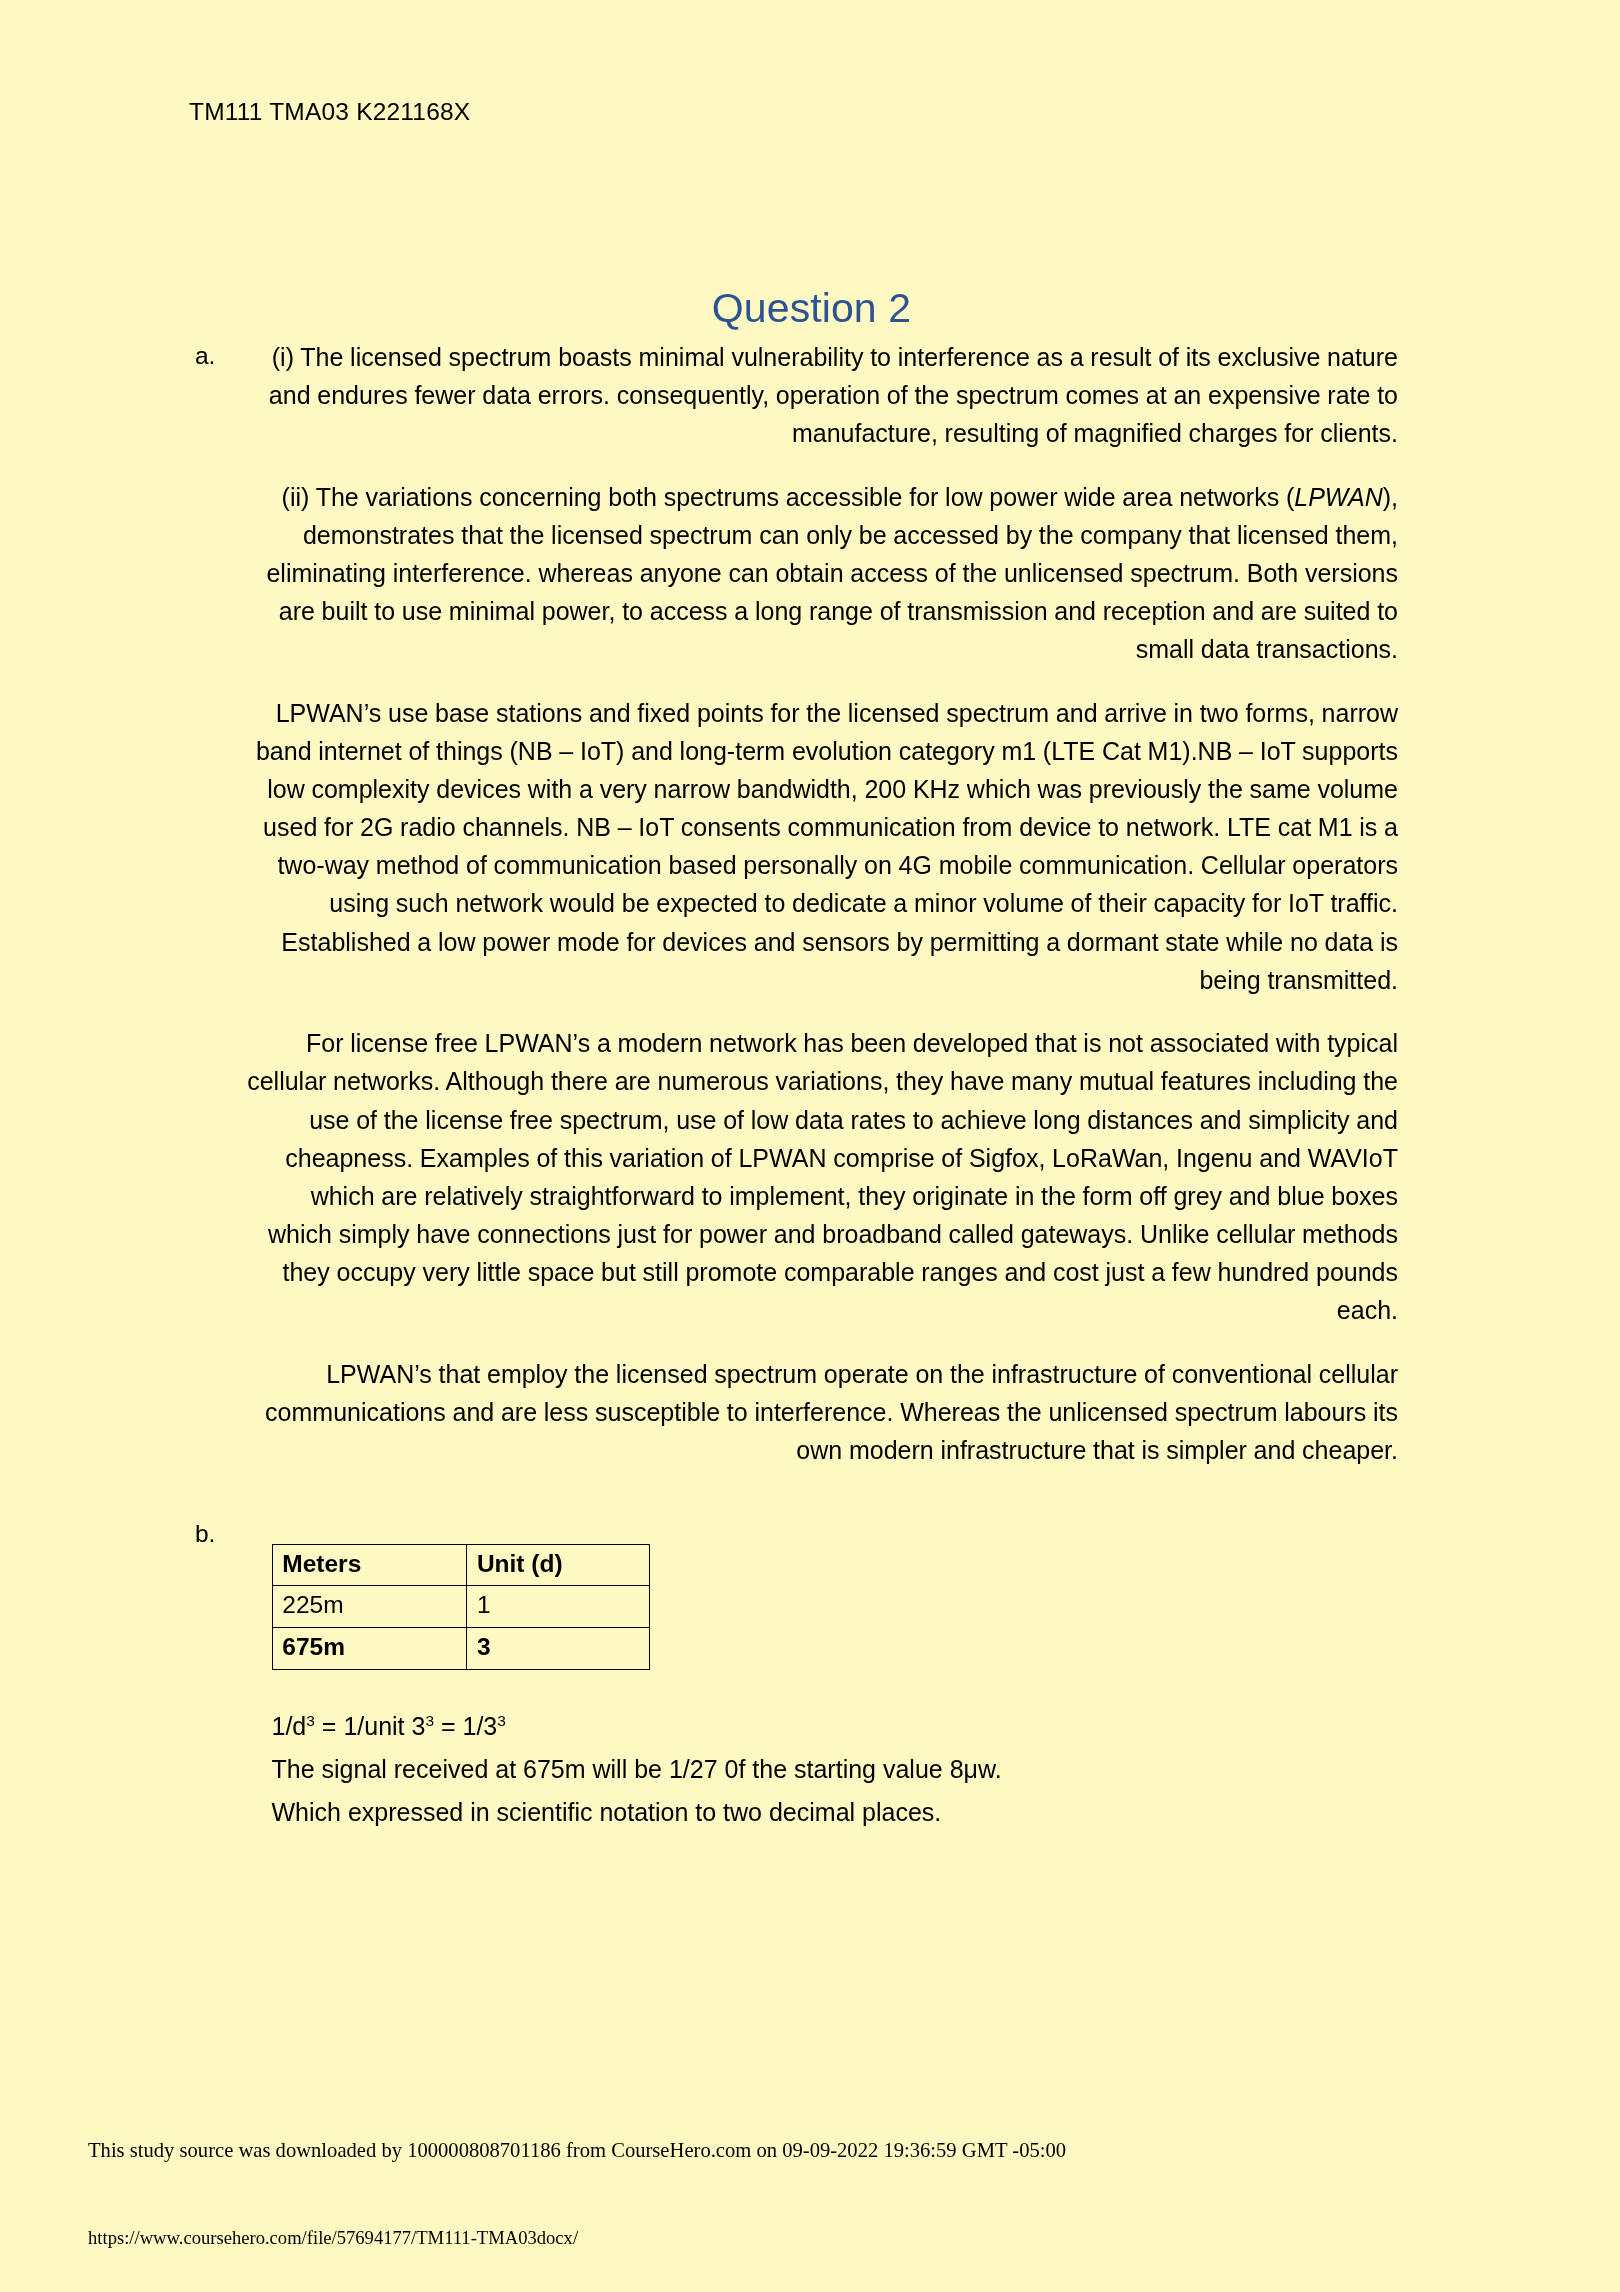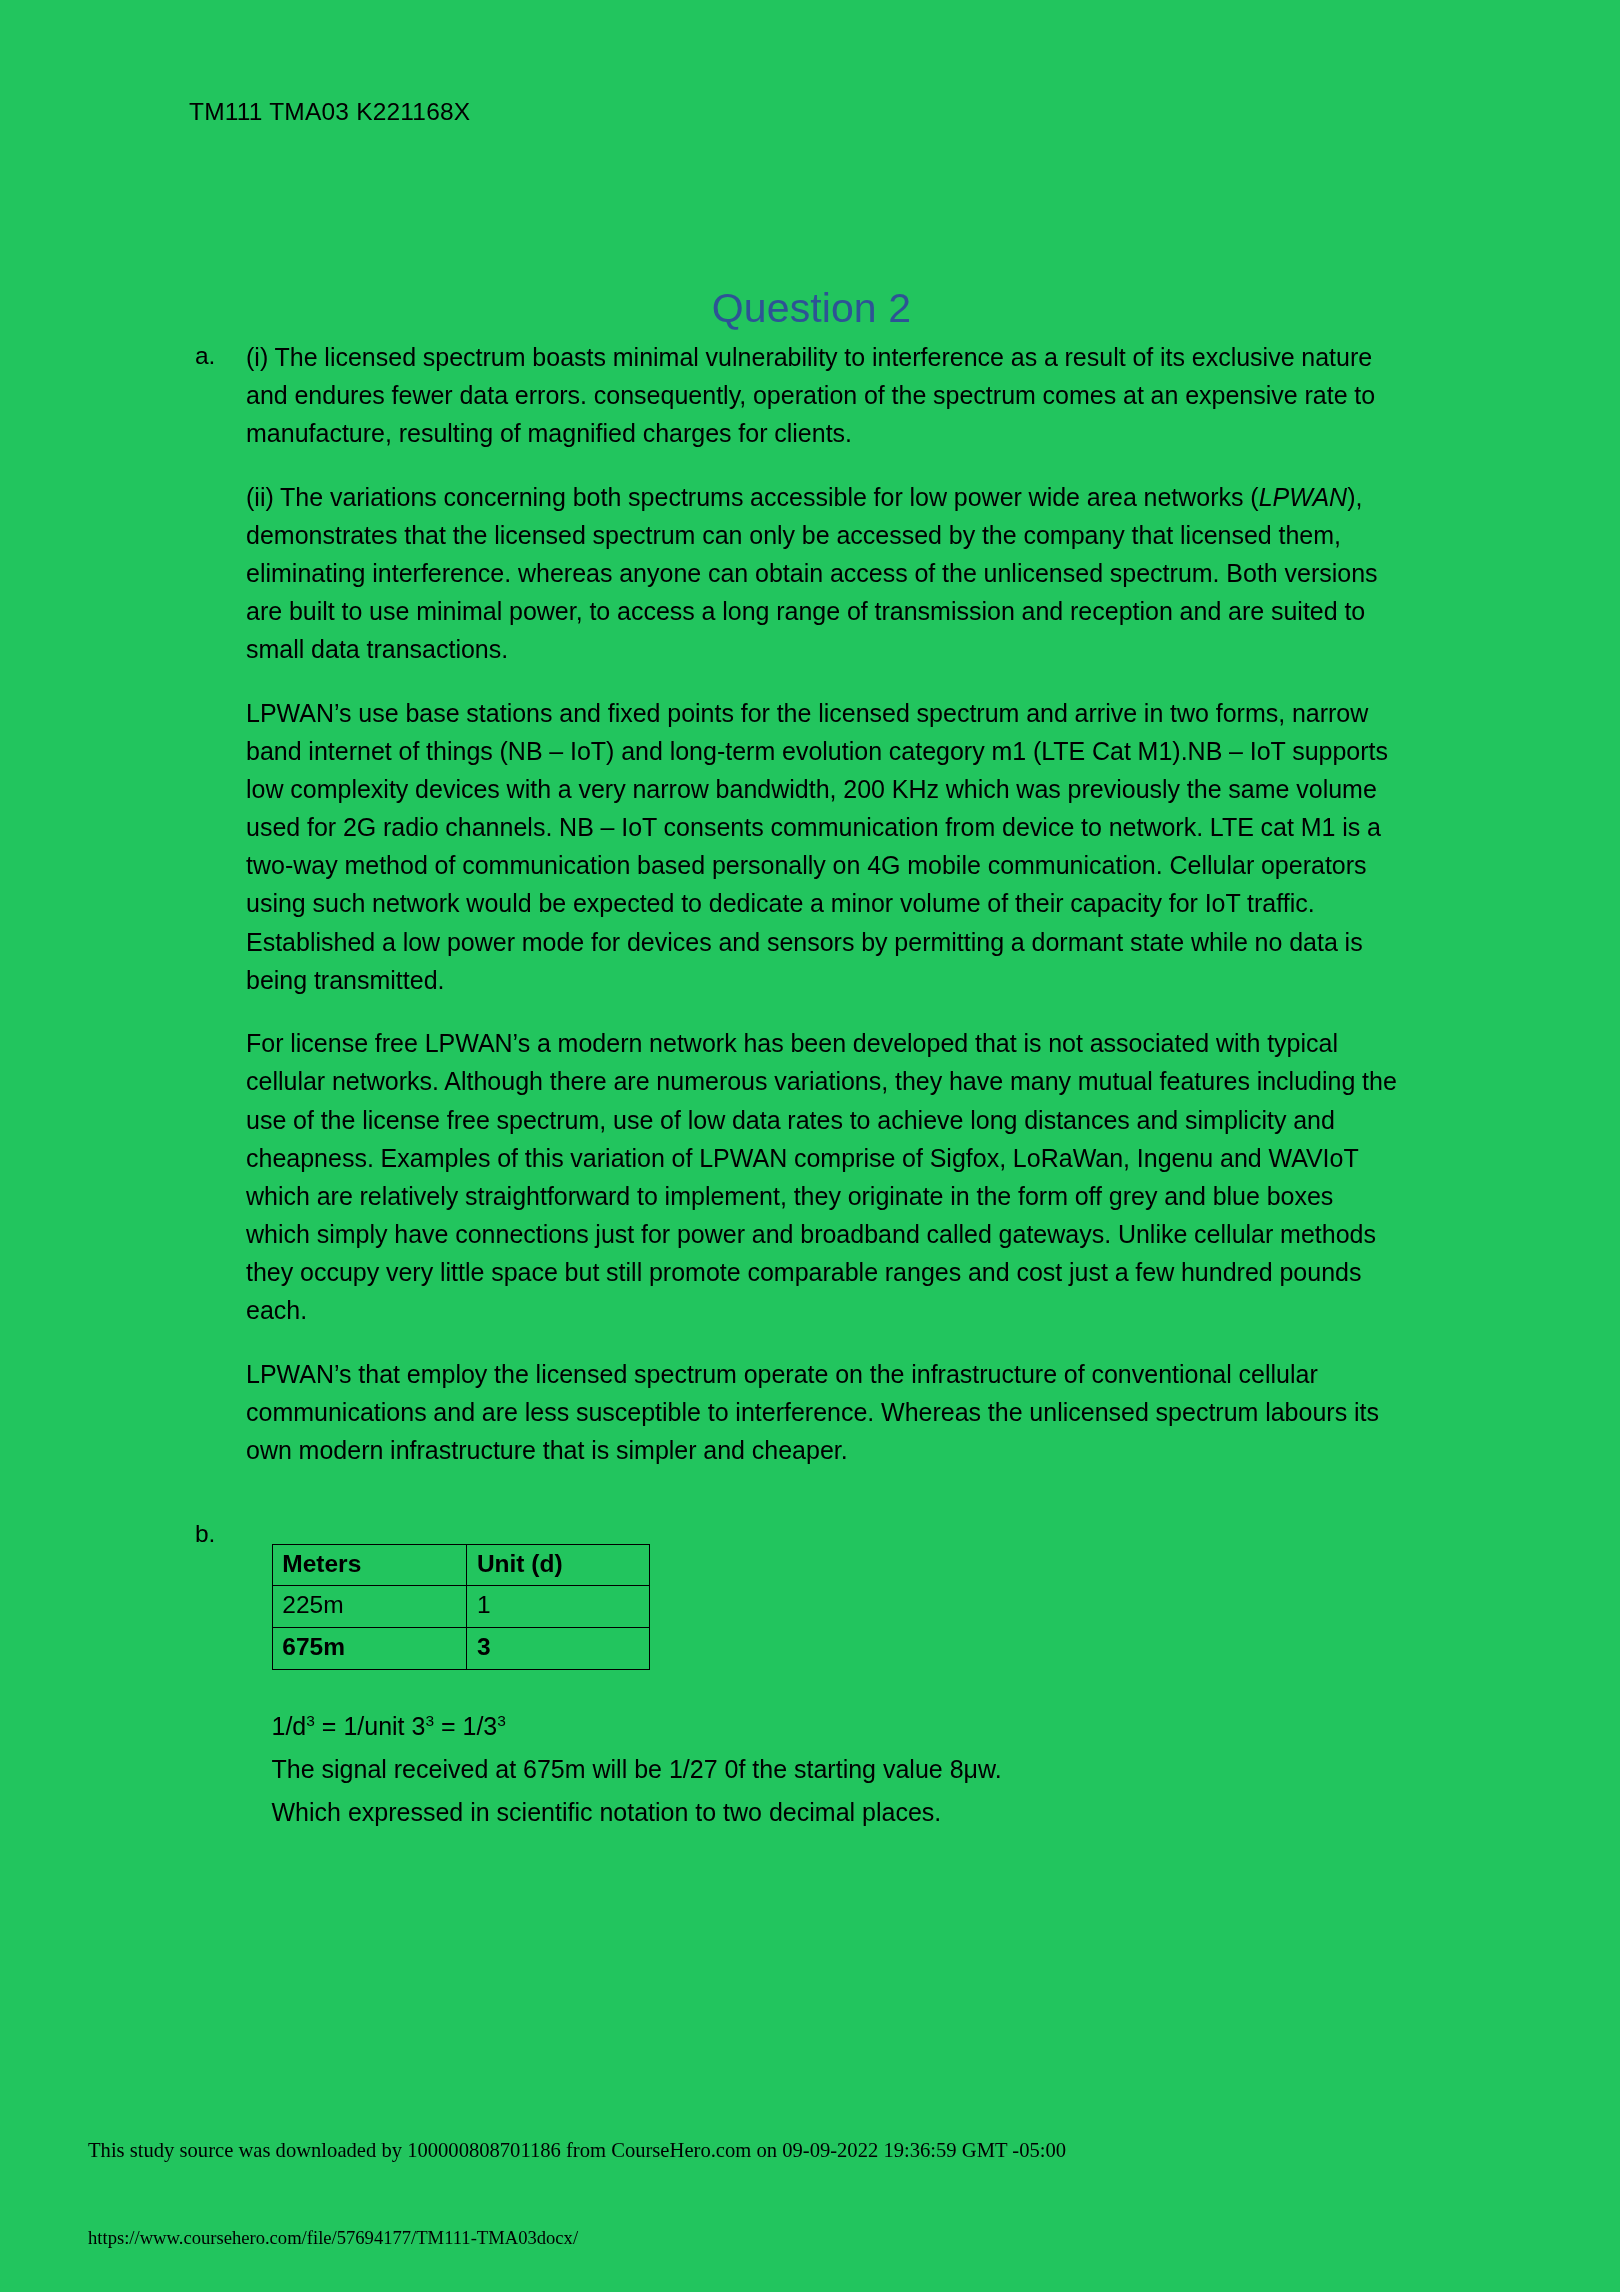--- a/index.html
+++ b/index.html
@@ -8,21 +8,21 @@
     background: #ffffff;
   }
   body {
     font-family: "Liberation Sans", sans-serif;
     color: #000000;
   }
   .page {
     position: relative;
     width: 1620px;
     height: 2293px;
-    background: #22c55e;
+    background: #fef9c3;
     overflow: hidden;
     box-sizing: border-box;
   }
 
   
   .doc-header {
     position: absolute;
     left: 189px;
     top: 98px;
     font-size: 24.5px;
@@ -63,21 +63,21 @@
     box-sizing: border-box;
   }
   .list-body {
     flex: 1 1 auto;
     max-width: 1152px;
   }
   p.para {
     font-size: 25px;
     line-height: 1.525;
     margin: 0 0 25.5px 0;
-    text-align: left;
+    text-align: right;
     word-spacing: -0.2px;
   }
   p.para:last-child { margin-bottom: 0; }
   .ital { font-style: italic; }
 
   
   .part-b {
     margin-top: 47px;
     display: flex;
     align-items: flex-start;

